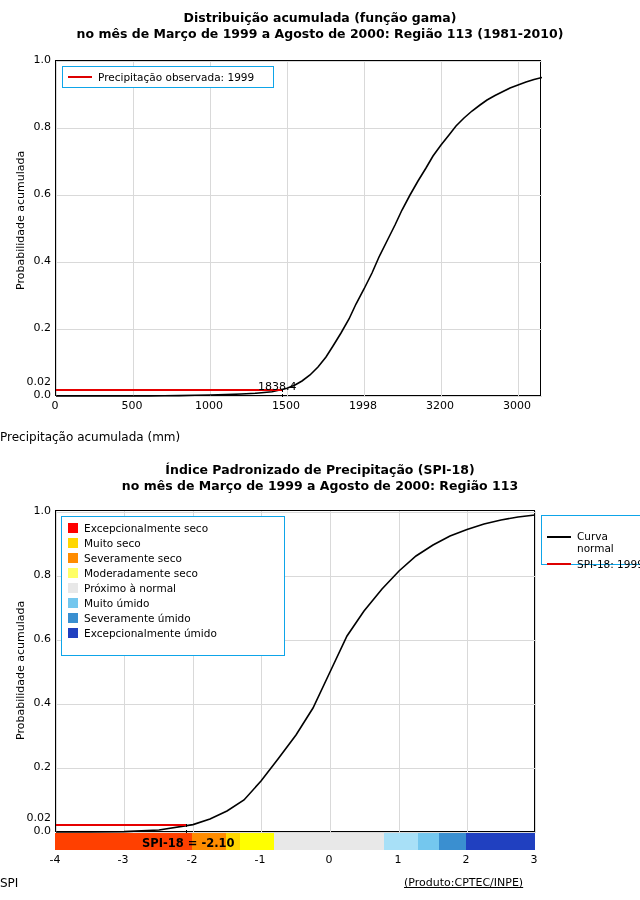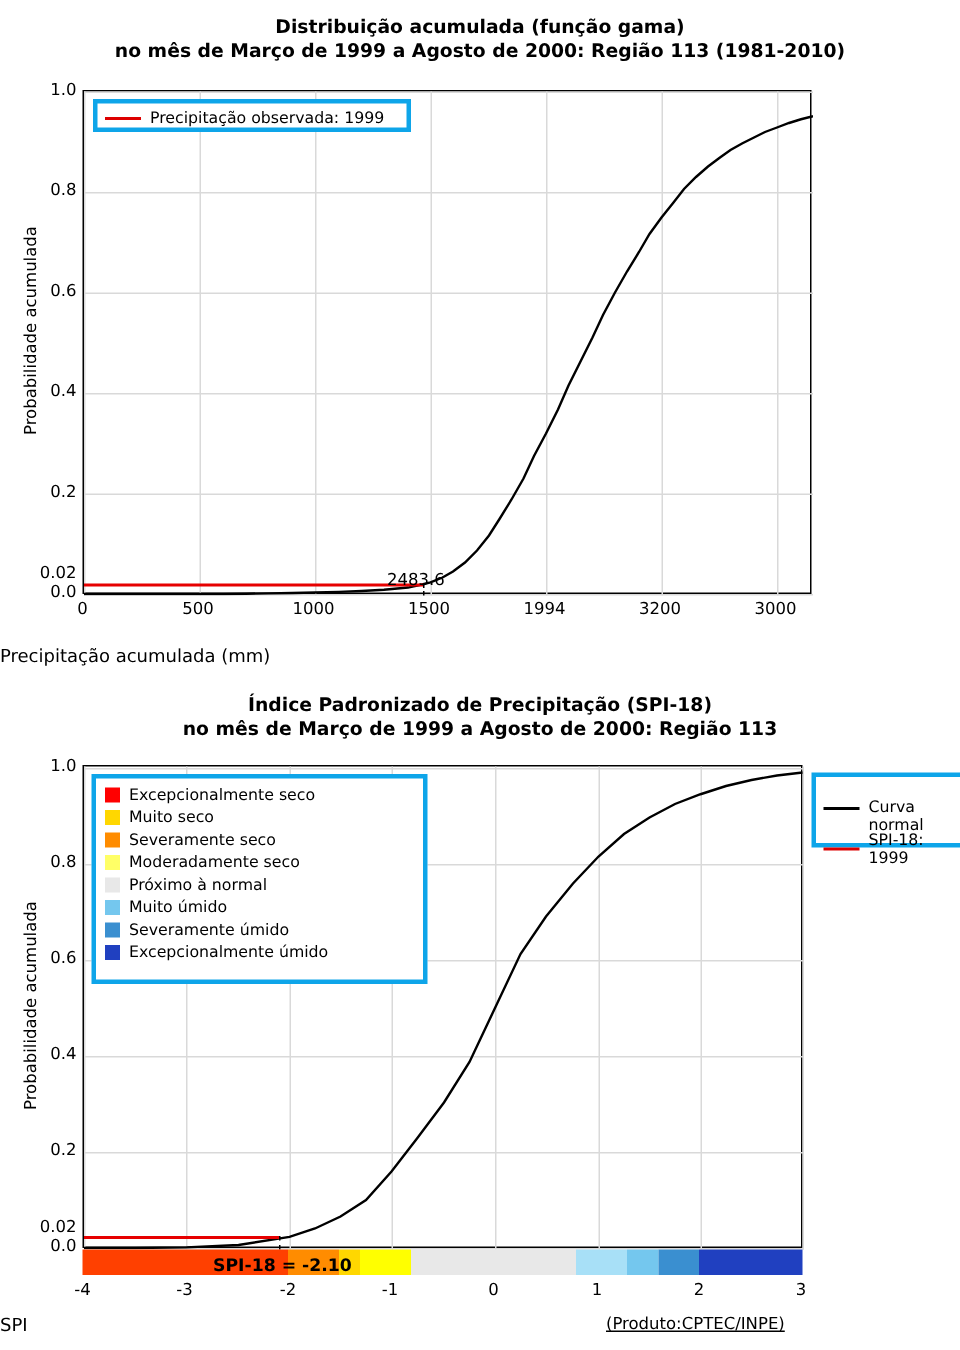--- a/index.html
+++ b/index.html
@@ -15,21 +15,21 @@
   .plotbox{position:absolute;border:1px solid #000;background:#fff;box-sizing:border-box;}
 
   .ylabel{position:absolute;transform:rotate(-90deg);transform-origin:left top;font-size:11px;white-space:nowrap;}
   .xlabel{position:absolute;font-size:12px;text-align:left;width:100%;left:0;}
   .ticklabel{position:absolute;font-size:11px;text-align:center;}
   .yticklabel{position:absolute;font-size:11px;text-align:right;}
 
   .gridline{position:absolute;background:#d9d9d9;height:1px;}
   .vgrid{position:absolute;background:#d9d9d9;width:1px;}
 
-  .legendbox{position:absolute;border:3px solid #0ea5e9;background:#fff;box-sizing:border-box;}
+  .legendbox{position:absolute;border:1px solid #0ea5e9;background:#fff;box-sizing:border-box;}
   .legend-row{display:flex;align-items:center;height:15px;font-size:10.5px;}
   .legend-swatch{width:10px;height:10px;margin-right:6px;flex:0 0 auto;}
   .legend-line{width:24px;height:0;border-top:2px solid #d00;margin-right:6px;flex:0 0 auto;}
   .legend-line.black{border-top:2px solid #000;}
 
   .redline{position:absolute;background:#e60000;height:2px;}
   .dashv{position:absolute;width:1px;border-left:1px dashed #000;}
   .annot{position:absolute;font-size:11px;}
 
   .catbar{position:absolute;height:17px;display:flex;}
@@ -88,25 +88,25 @@
   <div class="yticklabel" style="left:18px;top:254px;width:33px;">0.4</div>
   <div class="yticklabel" style="left:18px;top:187px;width:33px;">0.6</div>
   <div class="yticklabel" style="left:18px;top:120px;width:33px;">0.8</div>
   <div class="yticklabel" style="left:18px;top:53px;width:33px;">1.0</div>
   <div class="yticklabel" style="left:18px;top:375px;width:33px;">0.02</div>
 
   <div class="ticklabel" style="left:35px;top:399px;width:40px;">0</div>
   <div class="ticklabel" style="left:112px;top:399px;width:40px;">500</div>
   <div class="ticklabel" style="left:189px;top:399px;width:40px;">1000</div>
   <div class="ticklabel" style="left:266px;top:399px;width:40px;">1500</div>
-  <div class="ticklabel" style="left:343px;top:399px;width:40px;">1994</div>
+  <div class="ticklabel" style="left:343px;top:399px;width:40px;">1998</div>
   <div class="ticklabel" style="left:420px;top:399px;width:40px;">3200</div>
   <div class="ticklabel" style="left:497px;top:399px;width:40px;">3000</div>
 
-  <div class="annot" style="left:258px;top:380px;">2483.6</div>
+  <div class="annot" style="left:258px;top:380px;">1838.4</div>
 
   <div class="xlabel" style="top:430px;">Precipitação acumulada (mm)</div>
 </div>
 
 <div class="panel" id="panel-bottom">
 
   <div class="title" style="position:absolute;left:0;top:12px;width:640px;">
     <span class="l1">Índice Padronizado de Precipitação (SPI-18)</span>
     <span class="l2">no mês de Março de 1999 a Agosto de 2000: Região 113</span>
   </div>

